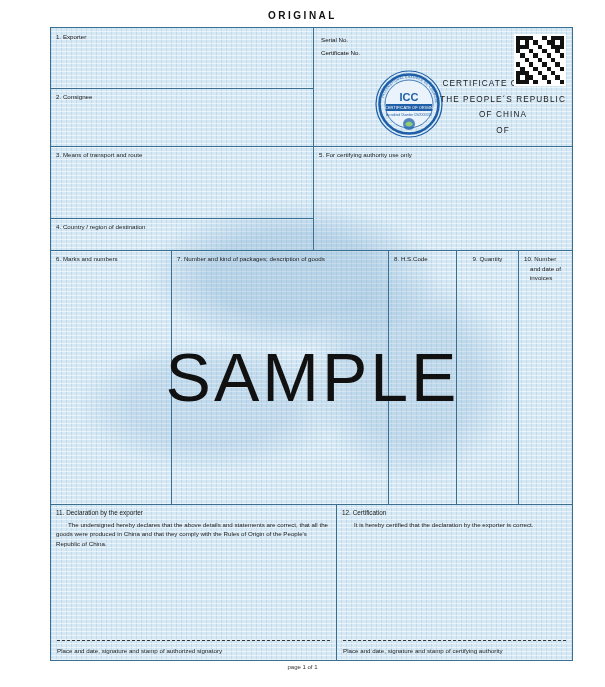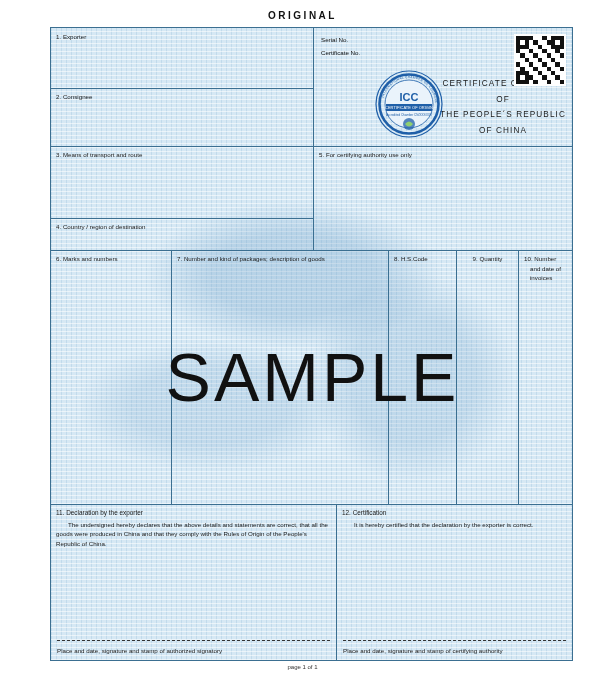--- a/index.html
+++ b/index.html
@@ -217,22 +217,22 @@
     <div class="cell" style="left:0; top:60px; width:262px; height:58px;">
       <span class="label">2. Consignee</span>
     </div>
 
     <div class="header-right">
       <div class="serial-line">Serial  No.</div>
       <div class="serial-line">Certificate No.</div>
 
       <div class="cert-head">
         <div>CERTIFICATE  OF  ORIGIN</div>
+        <div>THE PEOPLE´S REPUBLIC OF CHINA</div>
         <div>OF</div>
-        <div>THE PEOPLE´S REPUBLIC OF CHINA</div>
       </div>
 
       <div class="seal">
         <svg width="72" height="72" viewBox="0 0 72 72">
           <circle cx="36" cy="36" r="33" fill="none" stroke="#1f5fa8" stroke-width="1.2"></circle>
           <circle cx="36" cy="36" r="29.5" fill="none" stroke="#1f5fa8" stroke-width="2.6"></circle>
           <circle cx="36" cy="36" r="24" fill="#eaf3fb" stroke="#1f5fa8" stroke-width="0.8"></circle>
           <path id="arcTop" d="M 10,36 A 26,26 0 0 1 62,36" fill="none"></path>
           <text font-size="3.1" fill="#1f5fa8" font-family="Liberation Sans, sans-serif" letter-spacing="0.35">
             <textPath href="#arcTop" startOffset="8%">INTERNATIONAL CHAMBER OF COMMERCE</textPath>

